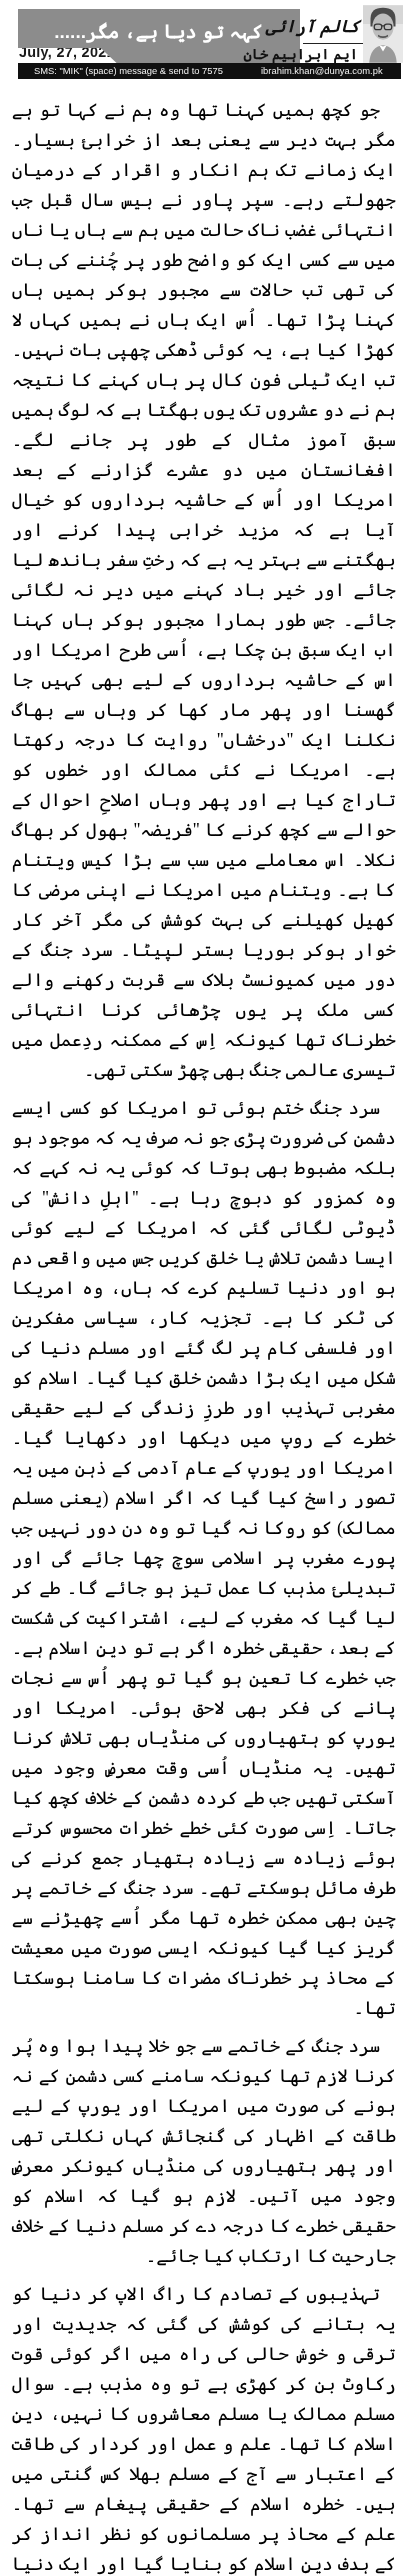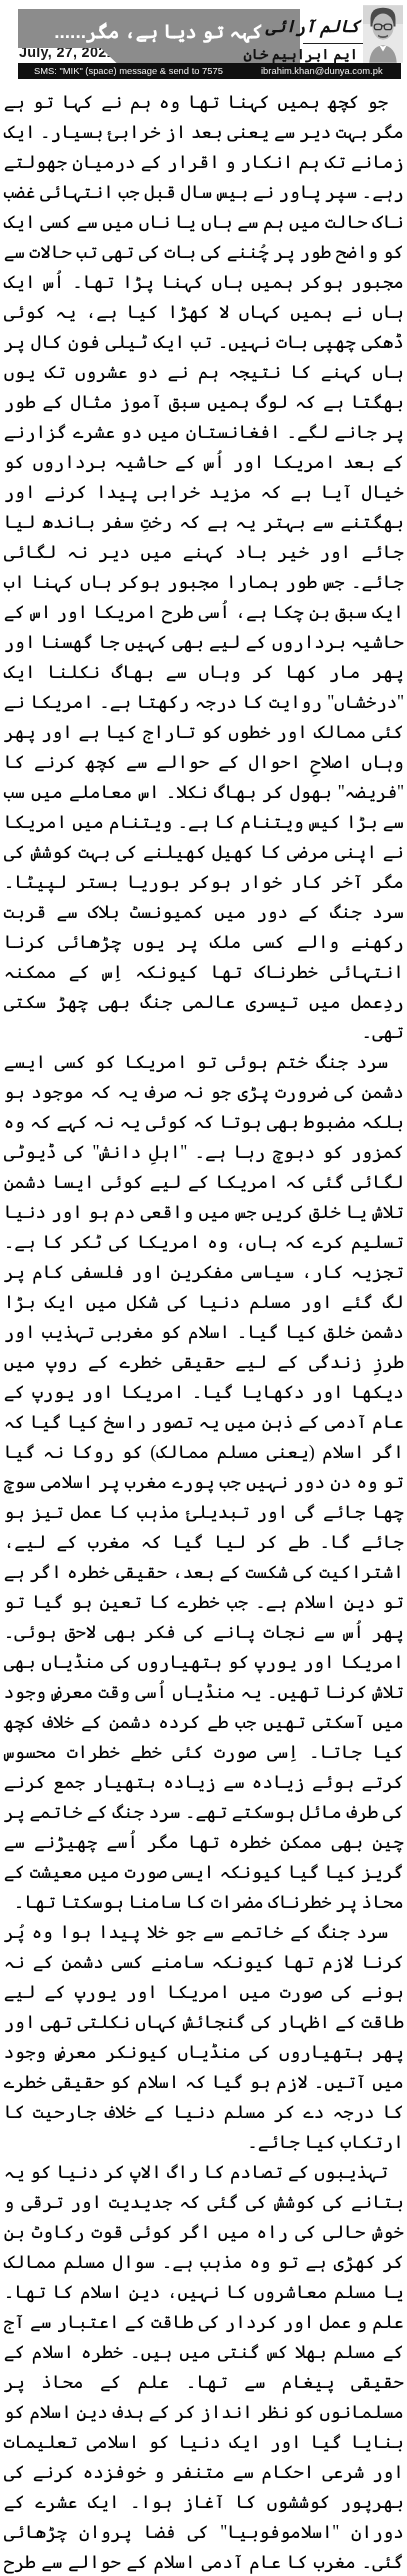--- a/index.html
+++ b/index.html
@@ -80,21 +80,21 @@
   .article{
     position:absolute;left:3.8px;top:87px;width:400px;
     direction:rtl;
     text-align:justify;
     color:#000000;
     font-size:18px;
     line-height:30px;
     font-family:"Liberation Serif", serif;
   }
   .article p{
-    margin:0;
+    margin:8px;
     text-indent:15.7px;
   }
 </style>
 </head>
 <body>
 
 <div class="page">
 
   <div class="header">
 

